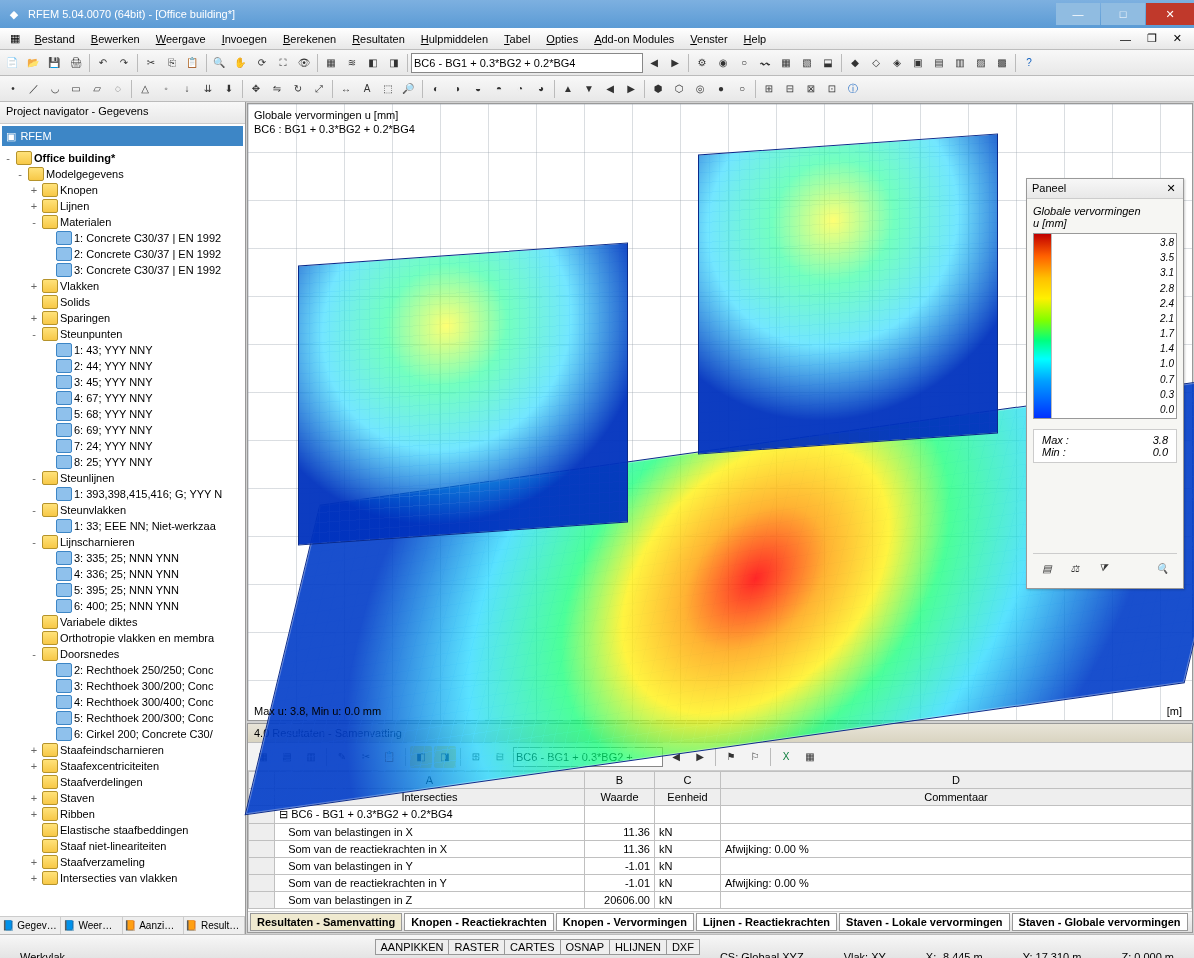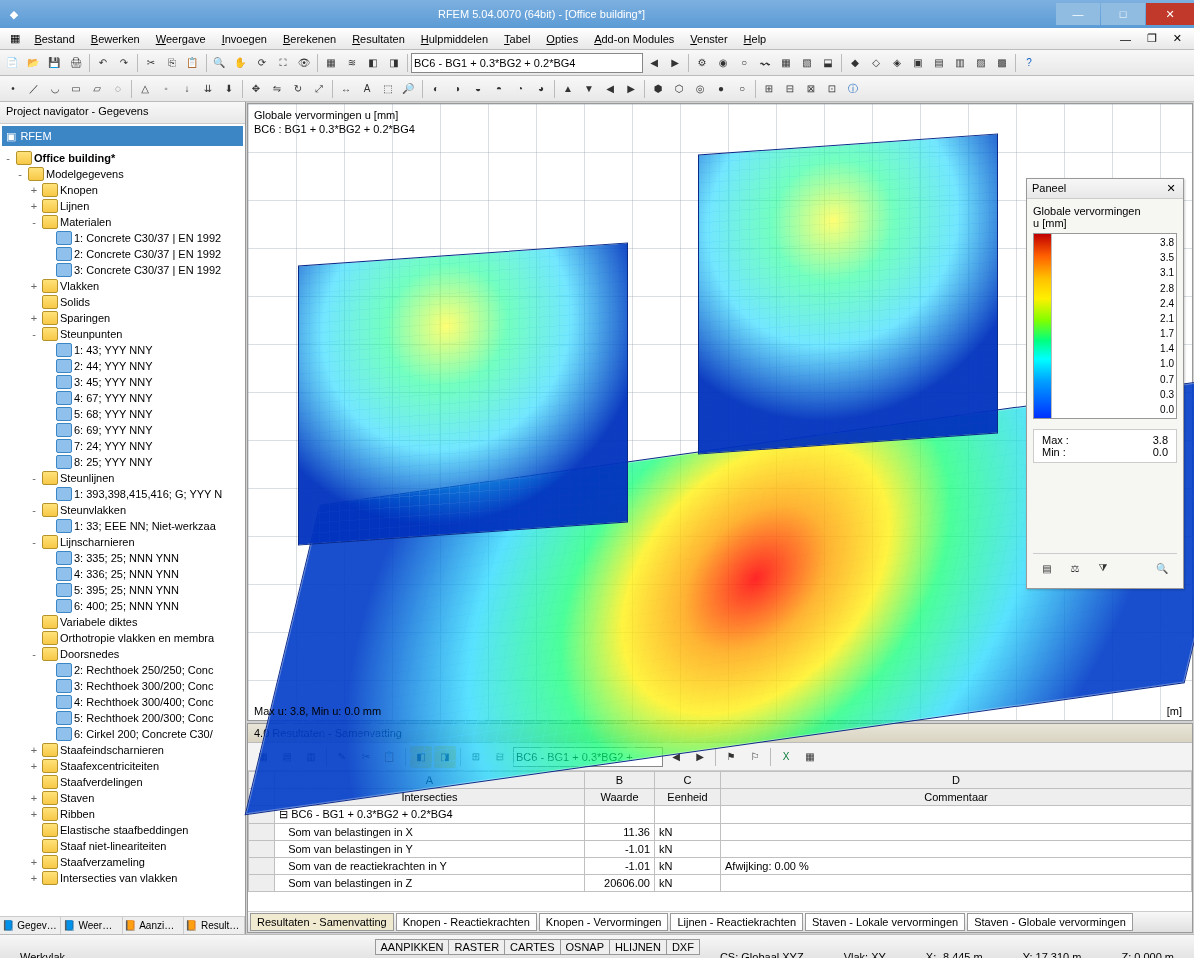--- a/index.html
+++ b/index.html
@@ -1,20 +1,20 @@
 <!DOCTYPE html>
 <html><head>
 <meta charset="utf-8">
 <style>
 * { margin: 0; padding: 0; box-sizing: border-box; font-family: "Segoe UI", Tahoma, sans-serif; font-size: 11px; }
 body { width: 1194px; height: 958px; background: #d1d1d1; overflow: hidden; display: flex; flex-direction: column; }
 
 .titlebar { height: 28px; background: linear-gradient(#7db0e0, #5b9bd5); display: flex; align-items: center; color: #fff; }
 .titlebar .icon { width: 28px; text-align: center; }
-.titlebar .title { flex: 1; text-align: center; }
+.titlebar .title { flex: 1; }
 .winbtns { display: flex; }
 .winbtn { width: 44px; height: 22px; display:flex; align-items:center; justify-content:center; background:#90bce1; margin-left:1px;}
 .winbtn.close { background:#c0392b; width:48px; }
 
 .menubar { height: 22px; background: linear-gradient(#ffffff, #e8e8e8); display: flex; align-items: center; padding: 0 4px; border-bottom: 1px solid #bdbdbd;}
 .menubar .mi { padding: 2px 8px; }
 .menubar .mi u { text-decoration: underline; }
 
 .toolbar { height: 26px; background: linear-gradient(#f8f8f8, #e8e8e8); border-bottom: 1px solid #bbb; display: flex; align-items: center; padding: 0 3px; gap:1px; overflow:hidden; }
 .tb { width: 20px; height: 20px; border:1px solid transparent; border-radius:2px; display:inline-flex; align-items:center; justify-content:center; font-size:10px; color:#333;}
@@ -56,21 +56,21 @@
 .blueblock{ position:absolute; border:1px solid #0a2a8a;
   background:
     radial-gradient(circle at 45% 25%, rgba(255,255,0,0.55) 0%, rgba(0,255,140,0.55) 22%, rgba(0,210,255,0.55) 45%, rgba(0,50,190,0.95) 72%),
     repeating-linear-gradient(0deg, rgba(220,230,255,0.55) 0 1px, transparent 1px 10px),
     repeating-linear-gradient(90deg, rgba(220,230,255,0.55) 0 1px, transparent 1px 10px);
 }
 
 .panel{ position:absolute; right:8px; top:74px; width:158px; background:#f6f6f3; border:1px solid #999; box-shadow:1px 1px 2px rgba(0,0,0,0.2);}
 .panel-head{ background:linear-gradient(#f7f7f7,#e8e8e8); padding:3px 5px; border-bottom:1px solid #ccc; display:flex; justify-content:space-between;}
 .panel-head .x{ width:14px; text-align:center;}
-.panel-body{ padding:6px; font-size:11px;}
+.panel-body{ padding:6px; font-size:11px;font-style:italic;}
 .colorbar{ display:flex; margin-top:4px; border:1px solid #999; background:#fff;}
 .cb-grad{ width:18px; background: linear-gradient(to bottom,#c00000 0%,#ff6000 12%,#ffc000 24%,#fff000 35%,#80ff00 47%,#00ff80 58%,#00ffff 68%,#00a0ff 80%,#0030ff 100%); border-right:1px solid #bbb;}
 .cb-ticks{ flex:1; display:flex; flex-direction:column; justify-content:space-between; padding:1px 2px;}
 .cb-ticks span{ font-size:10px; text-align:right; line-height:15px;}
 .panel-mm{ margin-top:10px; border:1px solid #ccc; background:#fff; padding:4px 8px;}
 .panel-mm div{ display:flex; justify-content:space-between;}
 .panel-btnrow{ display:flex; gap:8px; padding:4px; border-top:1px solid #ccc; margin-top:90px;}
 
 .results-pane{ height:210px; display:flex; flex-direction:column; border:1px solid #999; margin:1px; background:#fff;}
 .res-title{ background: linear-gradient(#e8e4d8,#d9d4c1); padding:3px 6px; border-bottom:1px solid #bbb;}
@@ -78,21 +78,21 @@
 .res-tb .tb{width:22px;height:22px;}
 .res-tb .combo-lc{width:150px;}
 table.resgrid{ border-collapse:collapse; width:100%; table-layout:fixed;}
 table.resgrid th, table.resgrid td{ border:1px solid #c0c0c0; padding:2px 4px; background:#fff; overflow:hidden; white-space:nowrap;}
 table.resgrid th{ background:#eee; text-align:center; font-weight:normal;}
 td.colh{ background:#eee !important; text-align:center;}
 td.num{ text-align:right;}
 tr.grouprow td.desc{ font-weight:normal;}
 
 .restabs { display:flex; background:linear-gradient(#f7f7f7,#e0e0e0); border-top:1px solid #ccc; padding:1px 2px; gap:2px; }
-.restab{ border:1px solid #999; background:#fff; padding:2px 6px; font-size:11px;}
+.restab{ border:1px solid #999; background:#fff; padding:2px 6px; font-size:11px;font-weight:bold;}
 .restab.first{ background:#f0ead0;}
 
 .statusbar{ height:24px; background: linear-gradient(#f7f7f7,#e4e4e4); border-top:1px solid #bbb; display:flex; align-items:center; font-size:11px;}
 .statusbar .sl{ padding:0 20px;margin-top:20px;}
 .statusbar .sbtn{ border:1px solid #999; padding:1px 5px; margin-left:-1px; background:#efefef;}
 .statusbar .flex{flex:1;}
 </style>
 </head>
 <body>
 
@@ -580,20 +580,27 @@
               </tr>
               <tr>
                 <th></th>
                 <td class="desc">&nbsp;&nbsp;&nbsp;Som van belastingen in X</td>
                 <td class="num">11.36</td>
                 <td>kN</td>
                 <td></td>
               </tr>
               <tr>
                 <th></th>
+                <td class="desc">&nbsp;&nbsp;&nbsp;Som van de reactiekrachten in X</td>
+                <td class="num">11.36</td>
+                <td>kN</td>
+                <td>Afwijking:  0.00 %</td>
+              </tr>
+              <tr>
+                <th></th>
                 <td class="desc">&nbsp;&nbsp;&nbsp;Som van belastingen in Y</td>
                 <td class="num">-1.01</td>
                 <td>kN</td>
                 <td></td>
               </tr>
               <tr>
                 <th></th>
                 <td class="desc">&nbsp;&nbsp;&nbsp;Som van de reactiekrachten in Y</td>
                 <td class="num">-1.01</td>
                 <td>kN</td>

